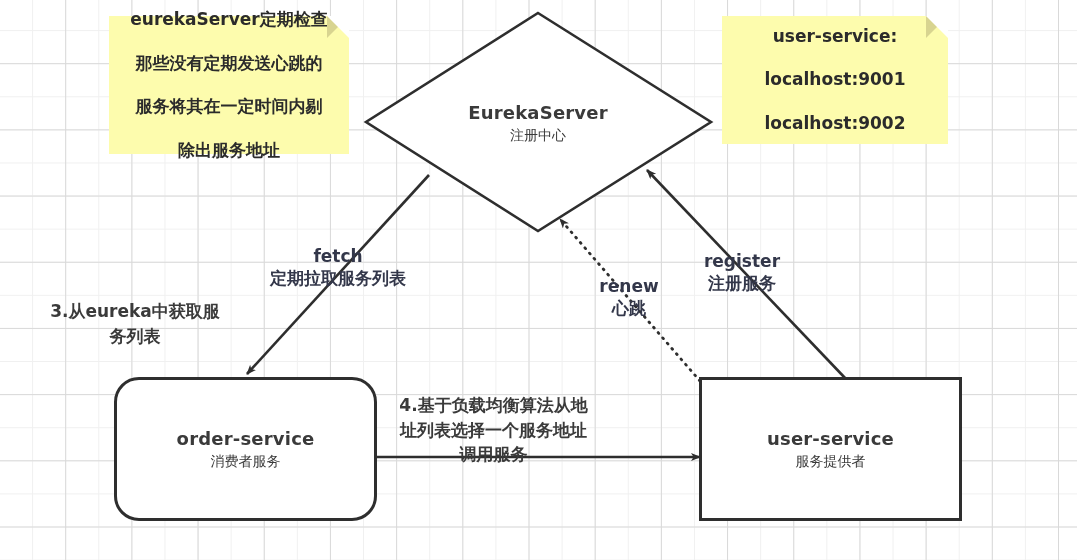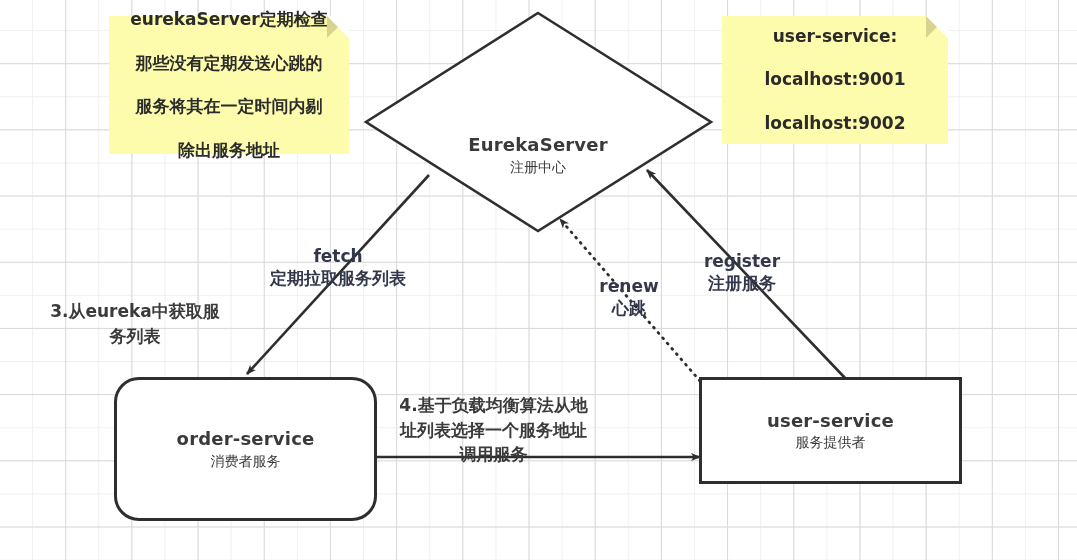--- a/index.html
+++ b/index.html
@@ -150,31 +150,31 @@
 
     <line x1="429" y1="175" x2="247" y2="374" stroke="#2e2e2e" stroke-width="2.6" marker-end="url(#arrow-solid)"></line>
 
     <line x1="700" y1="381" x2="560" y2="219" stroke="#2e2e2e" stroke-width="2.8" stroke-dasharray="1 6" stroke-linecap="round" marker-end="url(#arrow-dotted)"></line>
 
     <line x1="846" y1="379" x2="647" y2="170" stroke="#2e2e2e" stroke-width="2.6" marker-end="url(#arrow-solid)"></line>
 
     <line x1="377" y1="457" x2="700" y2="457" stroke="#2e2e2e" stroke-width="2.6" marker-end="url(#arrow-solid)"></line>
   </svg>
 
-  <div class="diamond-label" style="left:398px; top:92px; width:280px; height:62px;margin-top:32px;">
+  <div class="diamond-label" style="left:398px; top:92px; width:280px; height:62px;">
     <span class="node-title">EurekaServer</span>
     <span class="node-sub">注册中心</span>
   </div>
 
   <div class="node-box" style="left:114px; top:377px; width:263px; height:144px;border-radius:25px;">
     <span class="node-title">order-service</span>
     <span class="node-sub">消费者服务</span>
   </div>
 
-  <div class="node-box" style="left:699px; top:377px; width:263px; height:107px;">
+  <div class="node-box" style="left:699px; top:377px; width:263px; height:144px;">
     <span class="node-title">user-service</span>
     <span class="node-sub">服务提供者</span>
   </div>
 
   <div class="note" style="left:109px; top:16px; width:240px; height:138px;">
     <div class="fold-inner"></div>
     <div class="fold"></div>
     <span class="note-line">eurekaServer定期检查</span>
     <span class="note-line">那些没有定期发送心跳的</span>
     <span class="note-line">服务将其在一定时间内剔</span>

